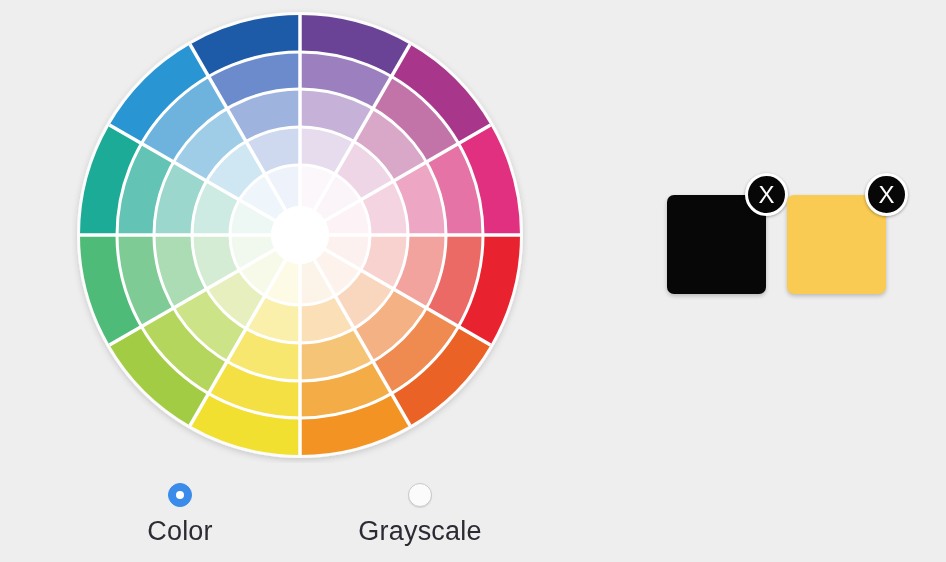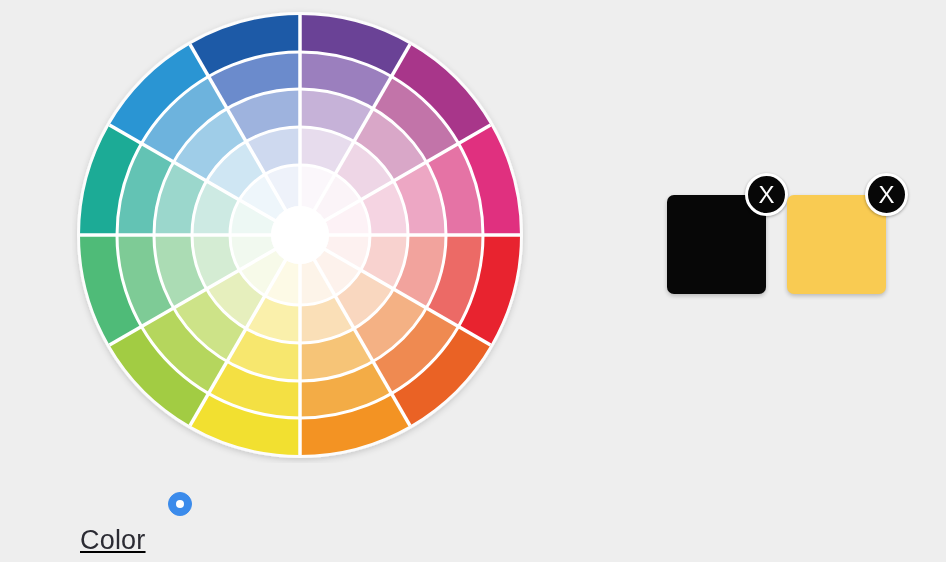--- a/index.html
+++ b/index.html
@@ -37,25 +37,24 @@
   
   #mode-selector {
     position: absolute;
     left: 80px;
     top: 482px;
     width: 440px;
     height: 74px;
   }
   .mode-option {
     position: absolute;
-    top: 10px;
+    top: 1px;
     width: 200px;
-    text-align: left;
+    text-align: center;
     cursor: pointer;
-    text-decoration: underline;
   }
   .mode-option.opt-0 { left: 0px; }
   .mode-option.opt-1 { left: 240px; }
 
   .radio {
     width: 24px;
     height: 24px;
     border-radius: 50%;
     margin: 0 auto;
     box-sizing: border-box;
@@ -234,20 +233,24 @@
     </svg>
   </div>
 
   <div id="mode-selector">
       <div class="mode-option opt-0">
         <div class="radio checked">
           <div class="dot"></div>
         </div>
         <div class="mode-label">Color</div>
       </div>
+      <div class="mode-option opt-1">
+        <div class="radio unchecked"></div>
+        <div class="mode-label">Grayscale</div>
+      </div>
     </div>
 
   <div id="swatches">
       <div class="swatch-wrap sw-0">
         <div class="swatch" style="background: rgb(7, 7, 7);"></div>
         <div class="remove-btn">
           <span class="x-glyph">X</span>
         </div>
       </div>
       <div class="swatch-wrap sw-1">

